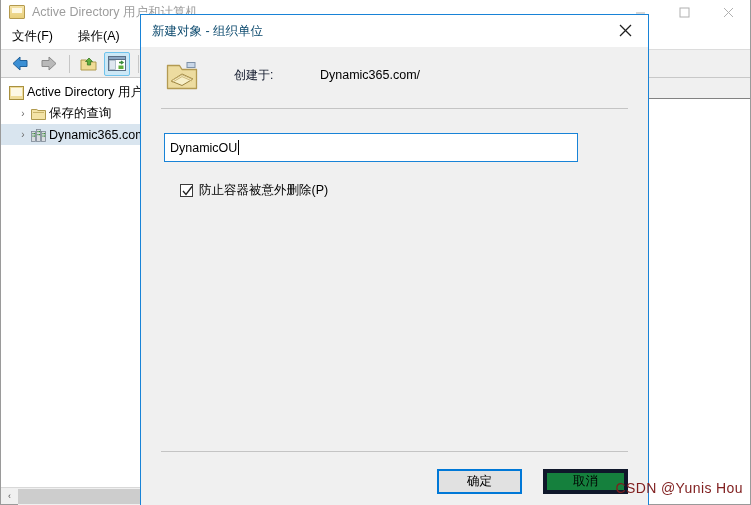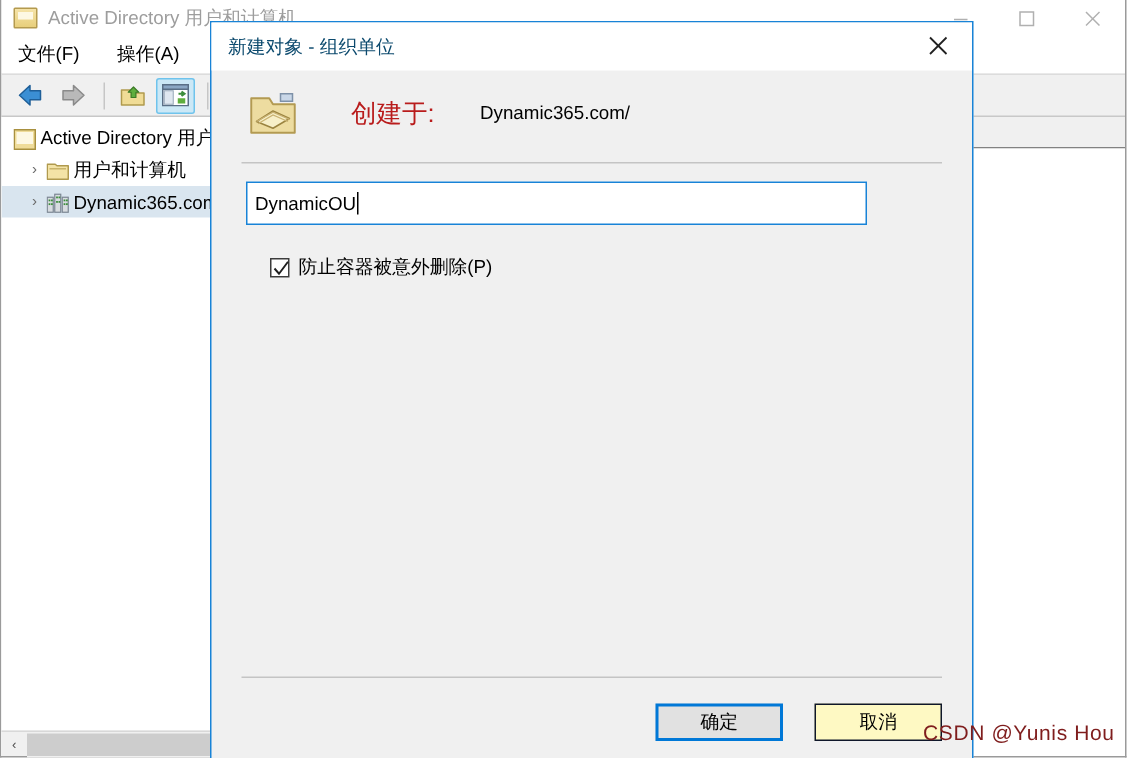--- a/index.html
+++ b/index.html
@@ -236,22 +236,22 @@
     padding-left: 5px;
     flex: 0 0 auto;
   }
   .ou-icon {
     width: 32px; height: 29px;
     position: relative;
     flex: 0 0 32px;
     margin-right: 36px;
   }
   #created-in-label {
-    font-size: 17px;
-    color: #b91c1c;
+    font-size: 12px;
+    color: #0f172a;
     width: 86px;
     white-space: nowrap;
   }
   #created-in-value {
     font-size: 12.5px;
     color: #000;
     white-space: nowrap;
   }
 
   .hrule {
@@ -262,21 +262,21 @@
   }
 
   #name-label {
     font-size: 12.5px;
     color: #000;
     margin-top: 20px;
     margin-left: 3px;
     flex: 0 0 auto;
   }
   #name-input {
-    margin-top: 12px;
+    margin-top: 24px;
     margin-left: 3px;
     width: 414px;
     height: 29px;
     background: #ffffff;
     border: 1px solid #1883d7;
     display: flex;
     align-items: center;
     padding-left: 5px;
     font-size: 12.5px;
     color: #000;
@@ -327,22 +327,22 @@
     height: 58px;
     display: flex;
     align-items: center;
     justify-content: flex-end;
     padding-right: 20px;
     flex: 0 0 auto;
     gap: 21px;
   }
   .dlg-btn {
     width: 85px; height: 25px;
-    background: #fef9c3;
-    border: 1px solid #0f172a;
+    background: #15803d;
+    border: 4px solid #0f172a;
     font-size: 12.5px;
     color: #000;
     display: flex;
     align-items: center;
     justify-content: center;
     white-space: nowrap;
   }
   .dlg-btn.default {
     border: 2px solid #0078d7;
     background: #e1e1e1;
@@ -446,21 +446,21 @@
         </div>
 
         <div class="tree-row tree-indent-2">
           <span class="tw-arrow">›</span>
           <span class="tw-icon">
             <svg width="15" height="13" viewBox="0 0 15 13">
               <path d="M0.5 2.5 L0.5 12.5 L14.5 12.5 L14.5 3.5 L7 3.5 L5.8 2.5 Z" fill="#f3e3a6" stroke="#b09a4e" stroke-width="1" stroke-linejoin="round"></path>
               <rect x="2" y="5" width="11" height="1" fill="#c9b46a"></rect>
             </svg>
           </span>
-          <span>用户和计算机</span>
+          <span>保存的查询</span>
         </div>
 
         <div class="tree-row tree-indent-2 selected">
           <span class="tw-arrow">›</span>
           <span class="tw-icon">
             <svg width="15" height="14" viewBox="0 0 15 14">
               <rect x="0.5" y="3.5" width="4" height="10" fill="#d8dce0" stroke="#7c8793" stroke-width="0.8"></rect>
               <rect x="5.5" y="1.5" width="4" height="12" fill="#d8dce0" stroke="#7c8793" stroke-width="0.8"></rect>
               <rect x="10.5" y="3.5" width="4" height="10" fill="#d8dce0" stroke="#7c8793" stroke-width="0.8"></rect>
               <rect x="1.4" y="5" width="1.2" height="1.2" fill="#3c8d3c"></rect>

